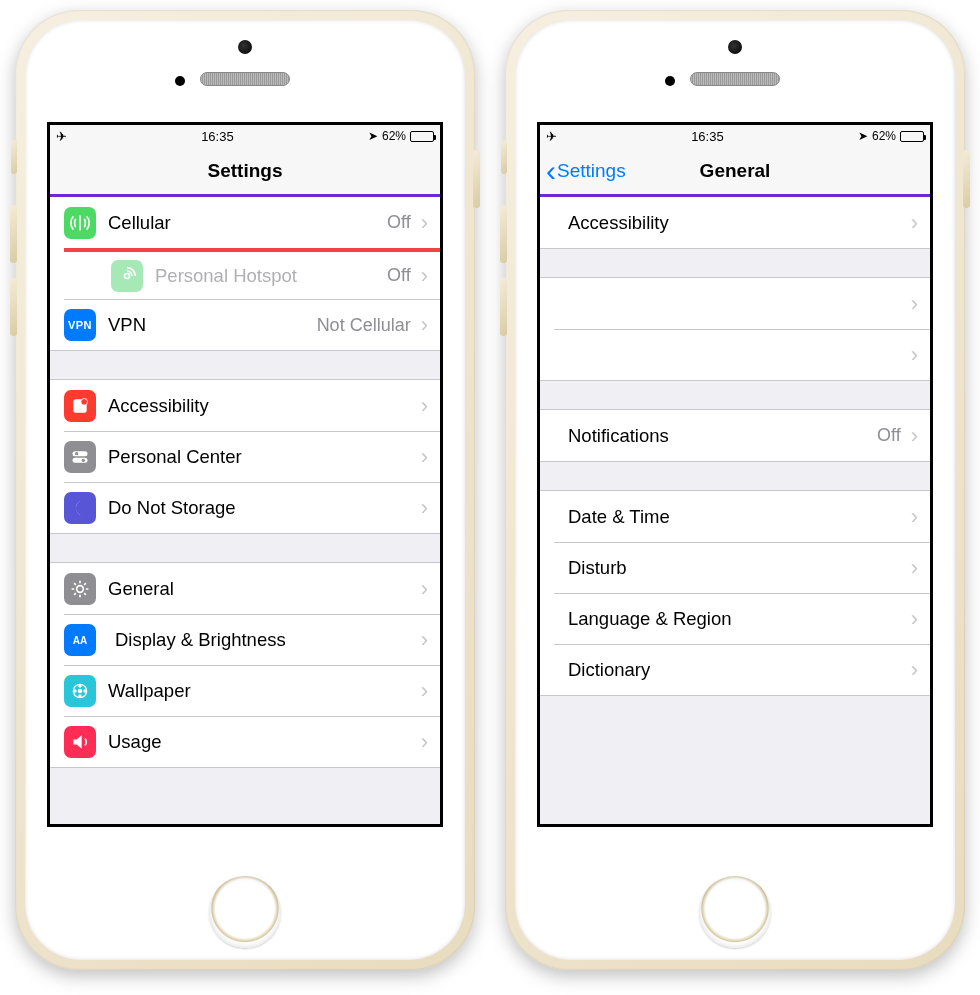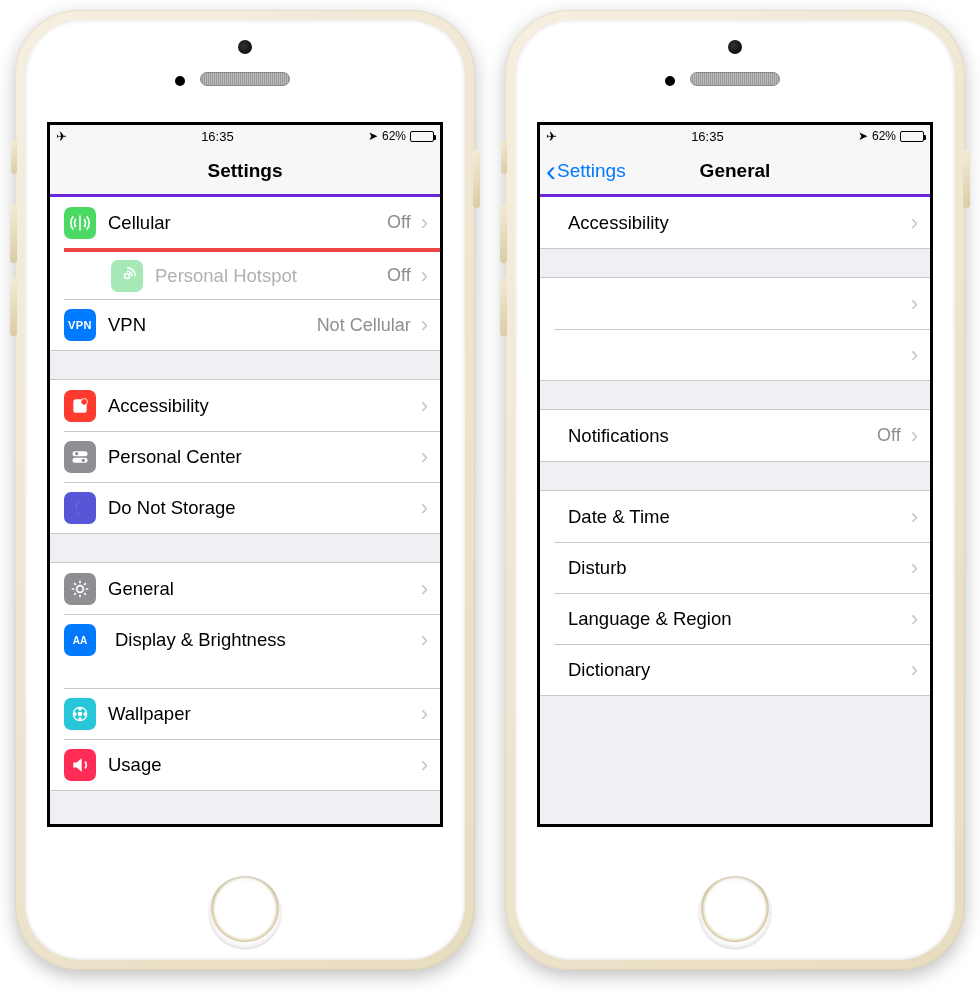--- a/index.html
+++ b/index.html
@@ -260,21 +260,21 @@
               </svg>
           </div>
           <span class="row-label">General</span>
           <span class="row-chevron" style="margin-left:auto">›</span>
         </div>
         <div class="row" style="border-top:1px solid #c8c7cc;gap:7px;">
           <div class="row-icon ic-display">AA</div>
           <span class="row-label">Display &amp; Brightness</span>
           <span class="row-chevron" style="margin-left:auto">›</span>
         </div>
-        <div class="row" style="border-top:1px solid #c8c7cc;margin-top:23px;">
+        <div class="row" style="border-top:1px solid #c8c7cc;">
           <div class="row-icon ic-wall">
             <svg class="glyph" viewBox="0 0 24 24" fill="none" stroke="#fff" stroke-width="1.5">
                 <circle cx="12" cy="12" r="8"></circle>
                 <circle cx="12" cy="12" r="2" fill="#fff"></circle>
                 <circle cx="12" cy="6" r="1.3" fill="#fff"></circle>
                 <circle cx="12" cy="18" r="1.3" fill="#fff"></circle>
                 <circle cx="6" cy="12" r="1.3" fill="#fff"></circle>
                 <circle cx="18" cy="12" r="1.3" fill="#fff"></circle>
               </svg>
           </div>

